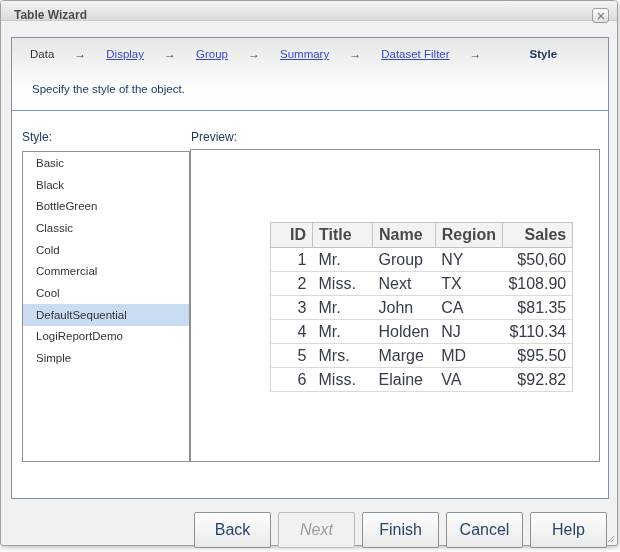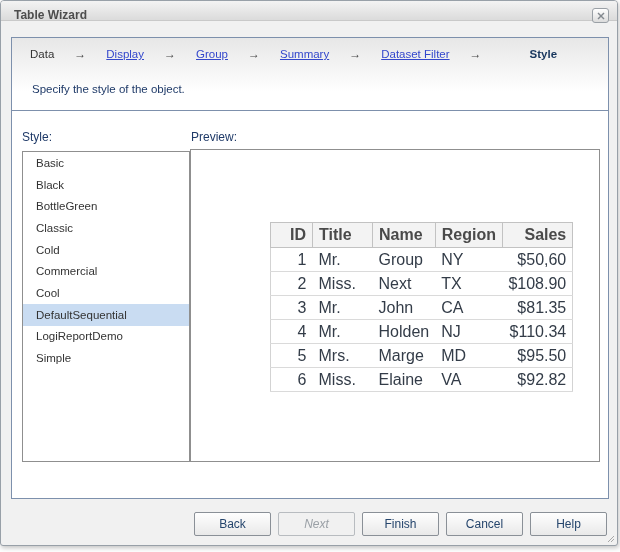--- a/index.html
+++ b/index.html
@@ -90,21 +90,21 @@
   }
   .preview-table td:first-child { border-left:1px solid #d3d3d3; }
   .preview-table td:last-child  { border-right:1px solid #d3d3d3; }
   .al { text-align:left; } .ar { text-align:right; }
   
   .button-row {
     position:absolute; right:10px; top:511px;
     display:flex; gap:7px;
   }
   .wiz-btn {
-    width:77px; height:24px; font-size:12px; color:#26466d;
+    width:77px; height:36px; font-size:16px; color:#26466d;
     font-family:"Liberation Sans","DejaVu Sans",sans-serif;
     background:linear-gradient(#fefefe,#e9e9e9);
     border:1px solid #8a9097; border-radius:2px; cursor:pointer;
   }
   .wiz-btn:disabled {
     background:#f1f1f1; color:#9aa0a6; border-color:#b8bcc0; cursor:default;font-style:italic;
   }
   .resize-grip { position:absolute; right:2px; bottom:2px; }
 </style>
 </head>

